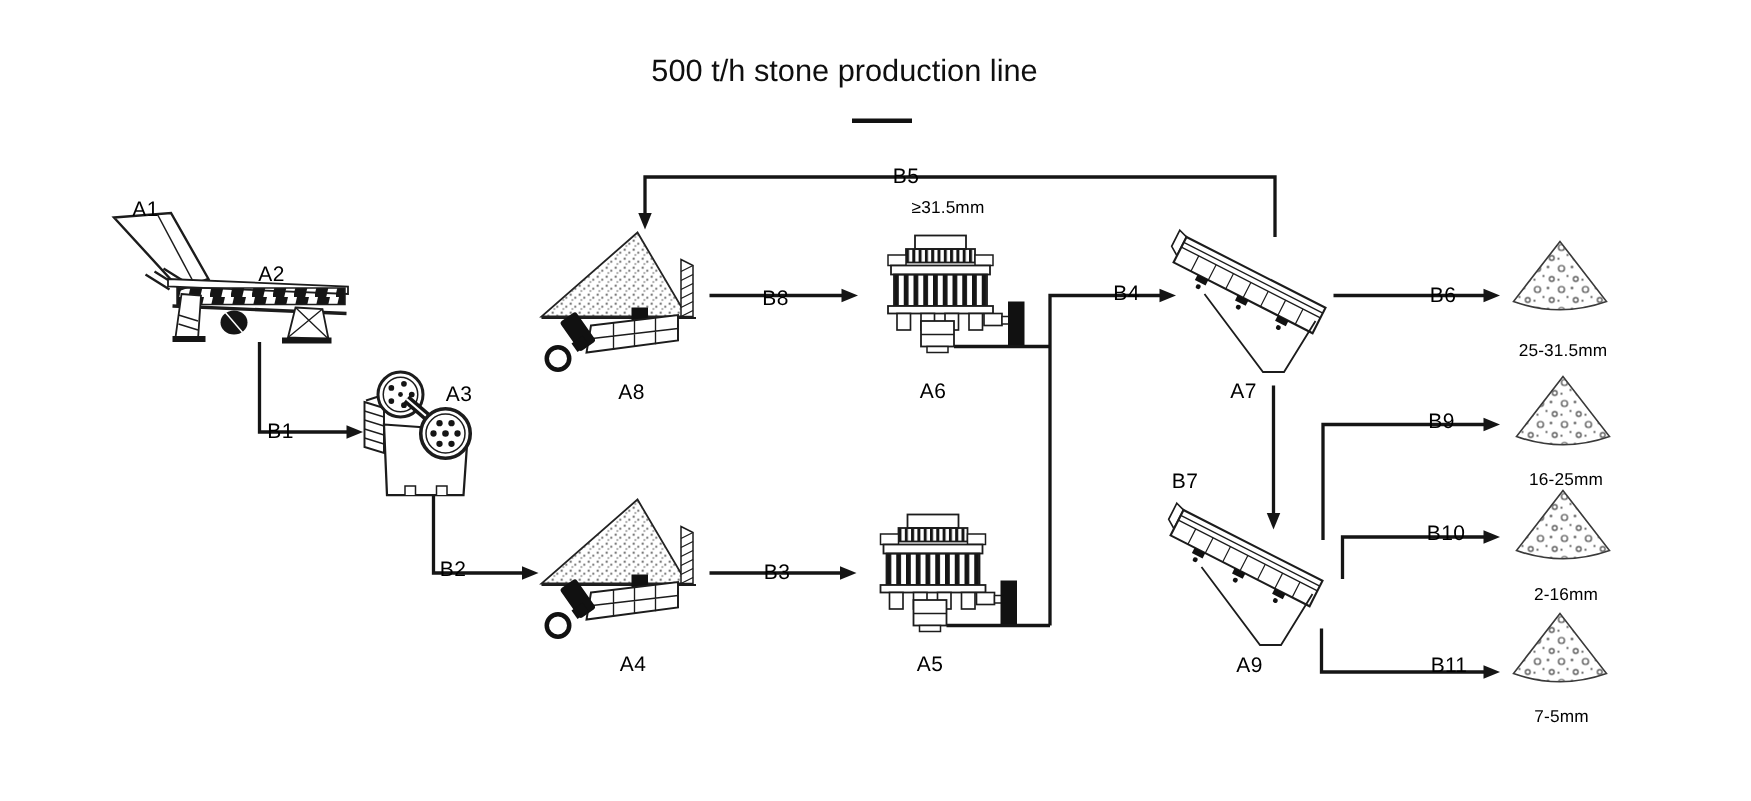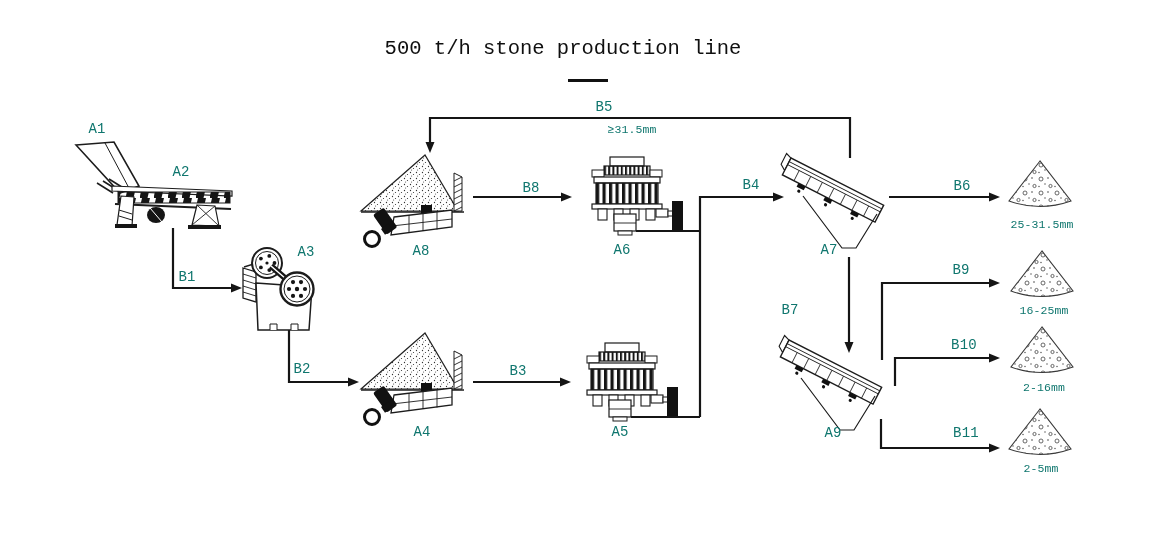--- a/index.html
+++ b/index.html
@@ -1,23 +1,23 @@
 <!DOCTYPE html>
 <html><head>
 <meta charset="utf-8">
 <style>
   html,body { margin:0; padding:0; background:#ffffff; }
   #stage {
     position:relative; width:1167px; height:534px; background:#ffffff;
-    font-family:Liberation Mono, monospace; overflow:hidden;
+    font-family:Liberation Sans, sans-serif; overflow:hidden;
   }
   #diagram-svg { position:absolute; left:0; top:0; }
   .lbl {
     position:absolute; transform:translate(-50%,-50%);
-    font-size:14px; color:#0f766e; white-space:nowrap; letter-spacing:.2px;
+    font-size:14px; color:#000000; white-space:nowrap; letter-spacing:.2px;margin-top:10px;
   }
   .lbl-sm { font-size:11.5px; letter-spacing:.1px; }
   .title {
     position:absolute; transform:translate(-50%,-50%);
     font-size:20.5px; color:#0f0f0f; white-space:nowrap;
   }
   .title-underline {
     position:absolute; width:40px; height:2.5px; background:#111;
   }
 </style>
@@ -213,22 +213,22 @@
   <div class="lbl" style="left:833px; top:433px;">A9</div>
 
   <div class="lbl" style="left:187px; top:277px;">B1</div>
   <div class="lbl" style="left:302px; top:369px;">B2</div>
   <div class="lbl" style="left:518px; top:371px;">B3</div>
   <div class="lbl" style="left:751px; top:185px;">B4</div>
   <div class="lbl" style="left:604px; top:107px;">B5</div>
   <div class="lbl lbl-sm" style="left:632px; top:129px;">≥31.5mm</div>
   <div class="lbl" style="left:962px; top:186px;">B6</div>
   <div class="lbl" style="left:790px; top:310px;">B7</div>
-  <div class="lbl" style="left:531px; top:188px;">B8</div>
+  <div class="lbl" style="left:517px; top:188px;">B8</div>
   <div class="lbl" style="left:961px; top:270px;">B9</div>
   <div class="lbl" style="left:964px; top:345px;">B10</div>
   <div class="lbl" style="left:966px; top:433px;">B11</div>
 
   <div class="lbl lbl-sm" style="left:1042px; top:224px;">25-31.5mm</div>
   <div class="lbl lbl-sm" style="left:1044px; top:310px;">16-25mm</div>
   <div class="lbl lbl-sm" style="left:1044px; top:387px;">2-16mm</div>
-  <div class="lbl lbl-sm" style="left:1041px; top:468px;">2-5mm</div>
+  <div class="lbl lbl-sm" style="left:1041px; top:468px;">7-5mm</div>
 </div>
 
 </body></html>

